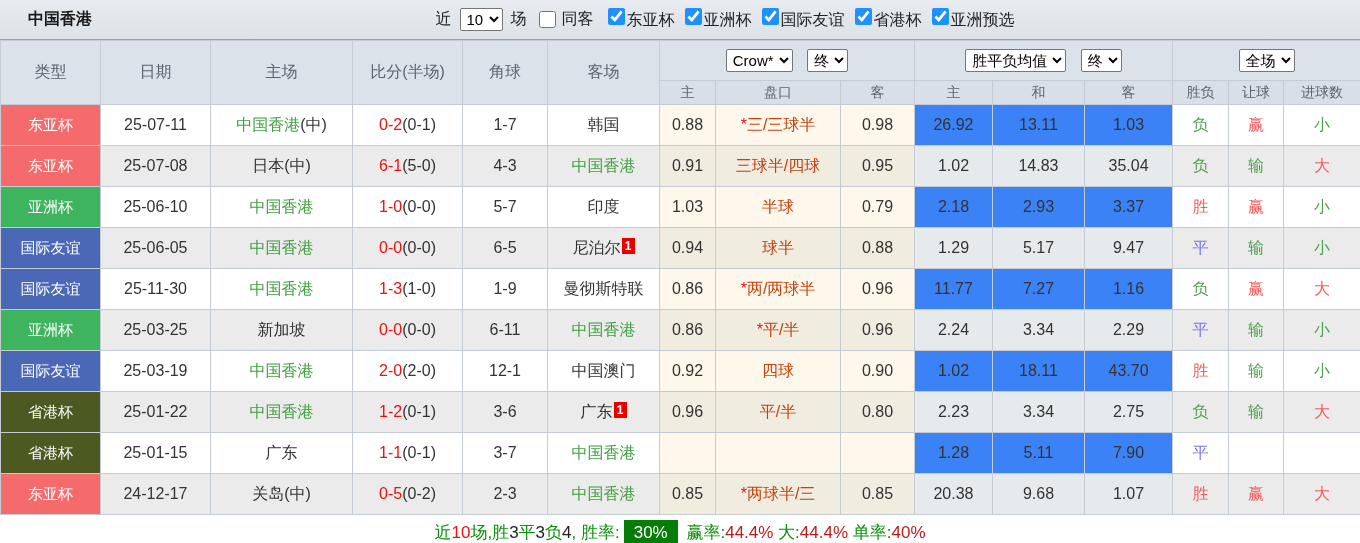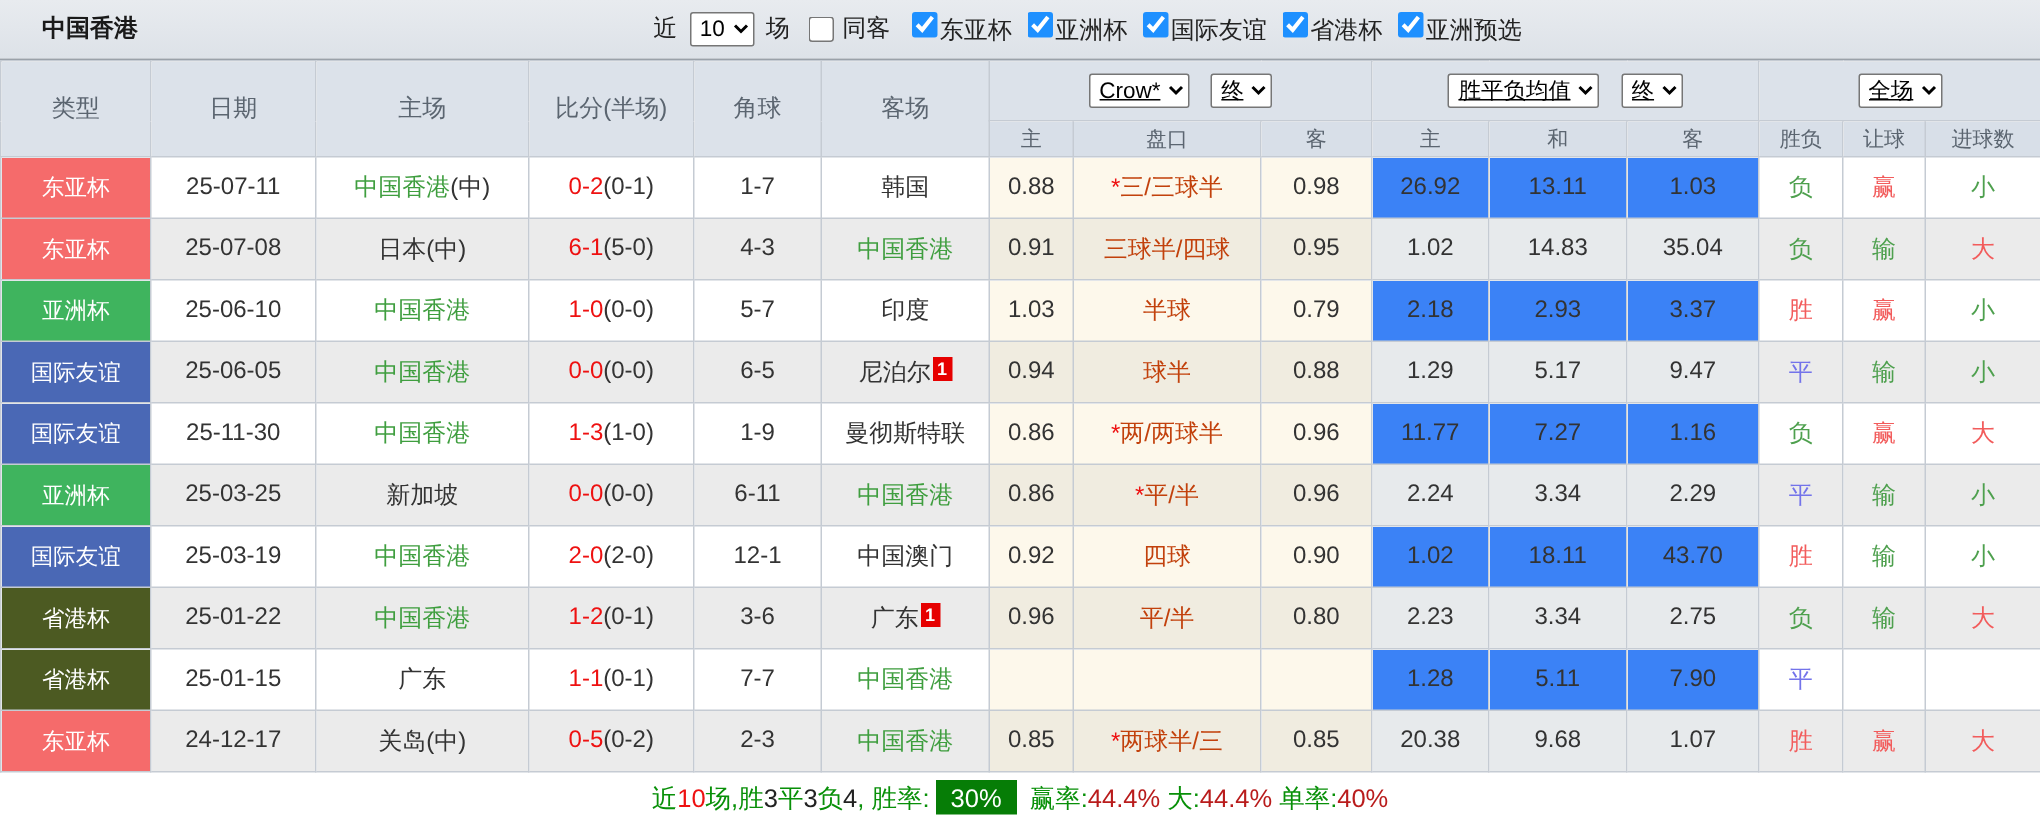--- a/index.html
+++ b/index.html
@@ -20,21 +20,21 @@
   .filters{ flex:1; display:flex; align-items:center; justify-content:center; gap:4px; white-space:nowrap; color:#222; }
   .filters select{ font-size:15px; margin:0 4px; padding:1px 2px; background:#fff; border:1px solid #767676; border-radius:2px; }
   .filters input[type=checkbox]{ width:17px; height:17px; accent-color:#1e90ff; margin:0 2px 0 8px; }
   .filters .lg-label{ margin-right:2px; }
   
   table{ border-collapse:collapse; table-layout:fixed; width:1360px; }
   th,td{ border:1px solid #c5cbd3; text-align:center; overflow:hidden; white-space:nowrap; padding:0; }
   thead th{ background:#dce2ea; color:#5b6570; font-weight:normal; }
   thead tr.h1 th{ height:40px; font-size:16px; }
   thead tr.h2 th{ height:24px; font-size:14px; background:#d8dfe8; }
-  thead select{ font-size:15px; background:#fff; border:1px solid #767676; border-radius:2px; padding:1px 2px; margin:0 5px;text-decoration:underline; }
+  thead select{ font-size:15px; background:#fff; border:1px solid #767676; border-radius:2px; padding:1px 2px; margin:0 5px; }
   tbody td{ height:41px; font-size:16px; }
   tbody tr.odd td{ background:#ffffff; }
   tbody tr.even td{ background:#ebebeb; }
   tbody tr.odd td.crow{ background:#fdf8eb; }
   tbody tr.even td.crow{ background:#f0ece0; }
   tbody tr.odd td.euro{ background:#3b82f6; }
   tbody tr.even td.euro{ background:#e7eaec; }
   td.type{ color:#fff; font-size:15px; }
   td.type.red{ background:#f56b6b; }
   td.type.green{ background:#3fb45e; }
@@ -266,21 +266,21 @@
         <td class="euro">2.75</td>
         <td class="c-green">负</td>
         <td class="c-green">输</td>
         <td class="c-red">大</td>
       </tr>
       <tr class="odd">
         <td class="type olive">省港杯</td>
         <td>25-01-15</td>
         <td><span class="">广东</span></td>
         <td><span class="score-ft">1-1</span><span class="score-ht">(0-1)</span></td>
-        <td>7-7</td>
+        <td>3-7</td>
         <td><span class="team-green">中国香港</span></td>
         <td class="crow"></td>
         <td class="crow"><span class="pk"></span></td>
         <td class="crow"></td>
         <td class="euro">1.28</td>
         <td class="euro">5.11</td>
         <td class="euro">7.90</td>
         <td class="c-blue">平</td>
         <td class="c-black"></td>
         <td class="c-black"></td>

